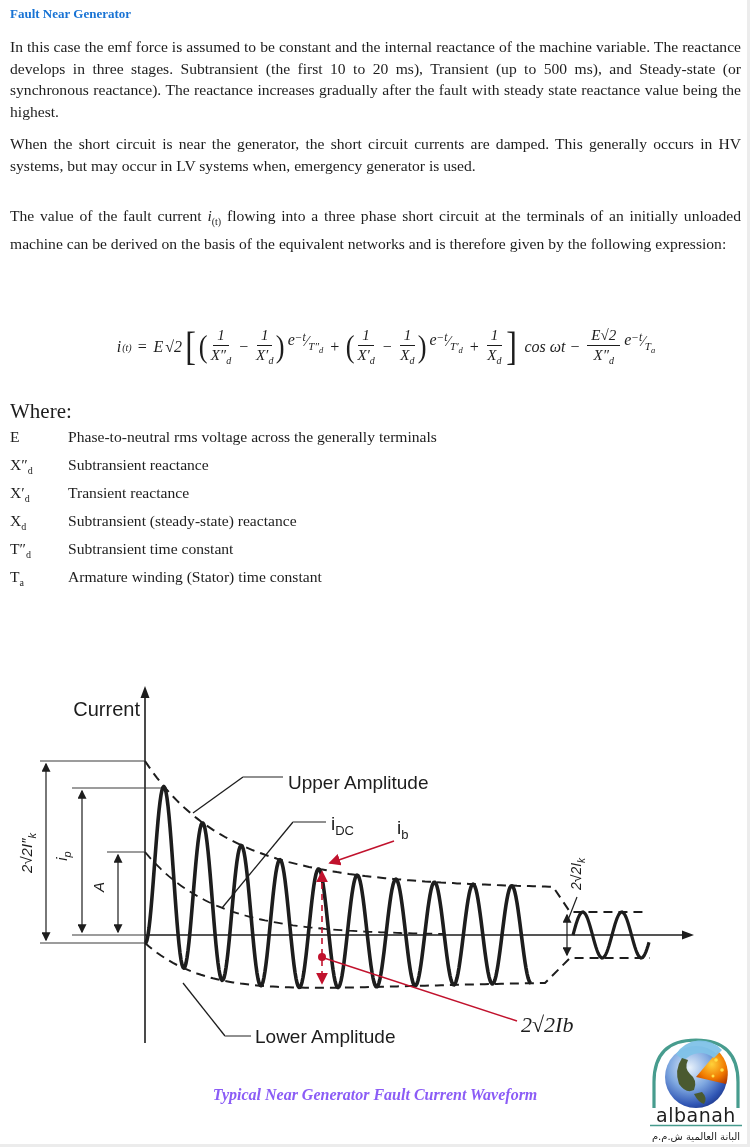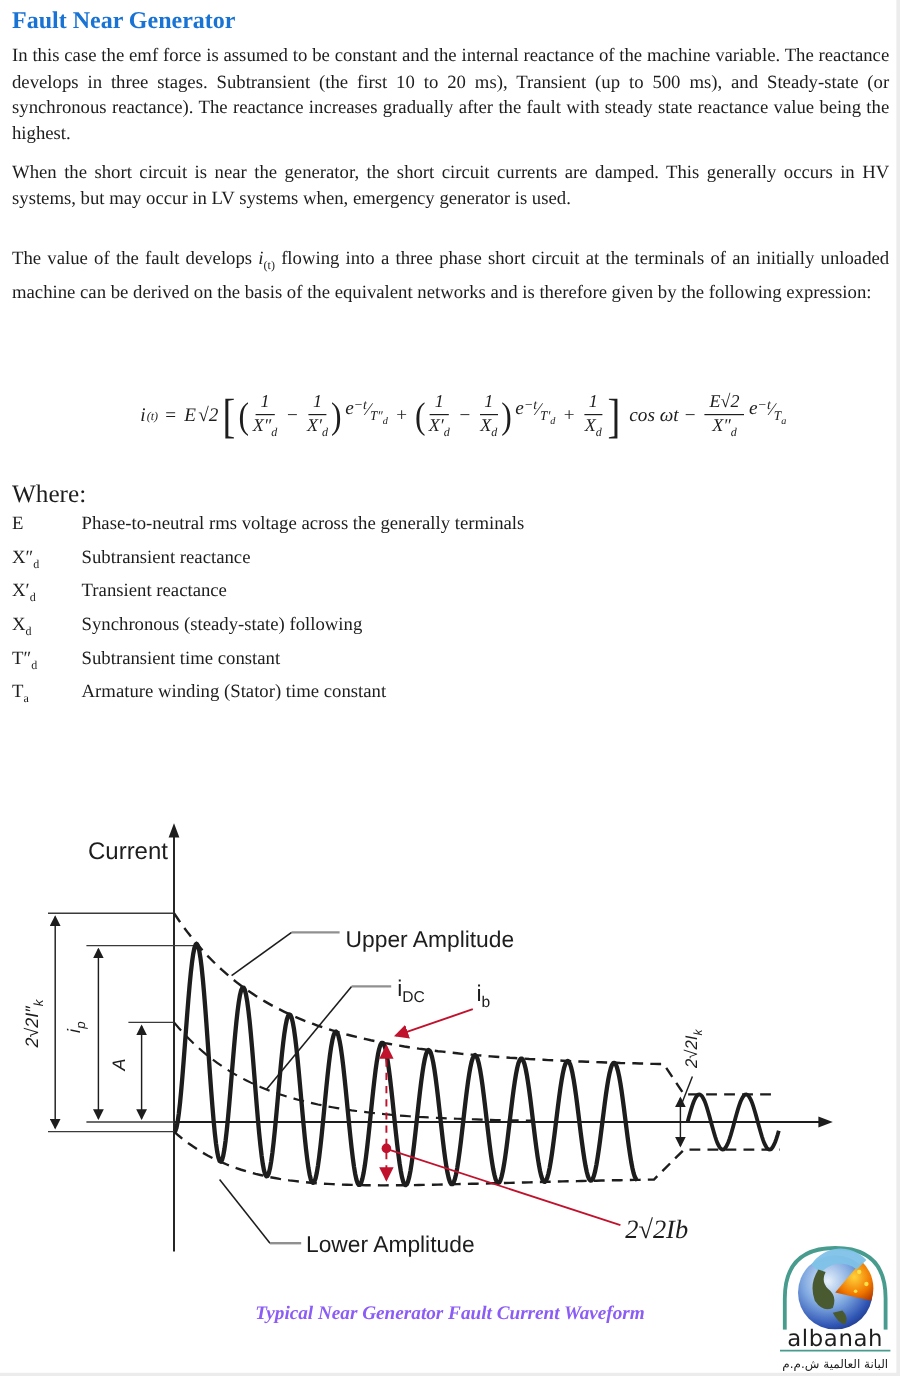--- a/index.html
+++ b/index.html
@@ -4,21 +4,21 @@
 <style>
   html,body{margin:0;padding:0;}
   body{
     width:750px;height:1147px;position:relative;overflow:hidden;
     background:#ffffff;color:#1d1d1d;
     font-family:"Liberation Serif", serif;
   }
   .abs{position:absolute;}
   .heading{
     left:10px;top:6px;width:730px;
-    font-size:20px;font-weight:bold;color:#1873d4;
+    font-size:13px;font-weight:bold;color:#1873d4;
     font-family:"Liberation Serif", serif;
   }
   p.bodytxt{
     margin:0;left:10px;width:731px;
     font-size:15.6px;line-height:21.5px;text-align:justify;
   }
   .p1{top:36px;} .p2{top:133px;} .p3{top:205px;}
   
   .formula{
     top:312px;left:0;width:750px;height:70px;
@@ -55,21 +55,21 @@
   svg .ital{font-style:italic;}
   svg .serifital{font-family:"Liberation Serif",serif;font-style:italic;}
 </style>
 </head>
 <body>
 
 <div class="abs heading">Fault Near Generator</div>
 
 <p class="abs bodytxt p1">In this case the emf force is assumed to be constant and the internal reactance of the machine variable. The reactance develops in three stages. Subtransient (the first 10 to 20 ms), Transient (up to 500 ms), and Steady-state (or synchronous reactance). The reactance increases gradually after the fault with steady state reactance value being the highest.</p>
 <p class="abs bodytxt p2">When the short circuit is near the generator, the short circuit currents are damped. This generally occurs in HV systems, but may occur in LV systems when, emergency generator is used.</p>
-<p class="abs bodytxt p3"><span>The value of the fault develops </span><span class="p3v"><i>i</i><sub>(t)</sub></span><span> flowing into a three phase short circuit at the terminals of an initially unloaded machine can be derived on the basis of the equivalent networks and is therefore given by the following expression:</span></p>
+<p class="abs bodytxt p3"><span>The value of the fault current </span><span class="p3v"><i>i</i><sub>(t)</sub></span><span> flowing into a three phase short circuit at the terminals of an initially unloaded machine can be derived on the basis of the equivalent networks and is therefore given by the following expression:</span></p>
 
 <div class="abs formula" id="formula">
     <span class="tk">i</span>
     <sub style="font-size: 10px;">(t)</sub>
     <span class="tk"> = </span>
     <span class="tk">E</span>
     <span class="tk">√2</span>
     <span class="bigb">[</span>
     <span class="bigp">(</span>
     <span class="frac">
@@ -119,21 +119,21 @@
     <div class="wrow">
       <span class="wterm">X″<sub>d</sub></span>
       <span class="wdesc">Subtransient reactance</span>
     </div>
     <div class="wrow">
       <span class="wterm">X′<sub>d</sub></span>
       <span class="wdesc">Transient reactance</span>
     </div>
     <div class="wrow">
       <span class="wterm">X<sub>d</sub></span>
-      <span class="wdesc">Synchronous (steady-state) following</span>
+      <span class="wdesc">Subtransient (steady-state) reactance</span>
     </div>
     <div class="wrow">
       <span class="wterm">T″<sub>d</sub></span>
       <span class="wdesc">Subtransient time constant</span>
     </div>
     <div class="wrow">
       <span class="wterm">T<sub>a</sub></span>
       <span class="wdesc">Armature winding (Stator) time constant</span>
     </div>
   </div>

